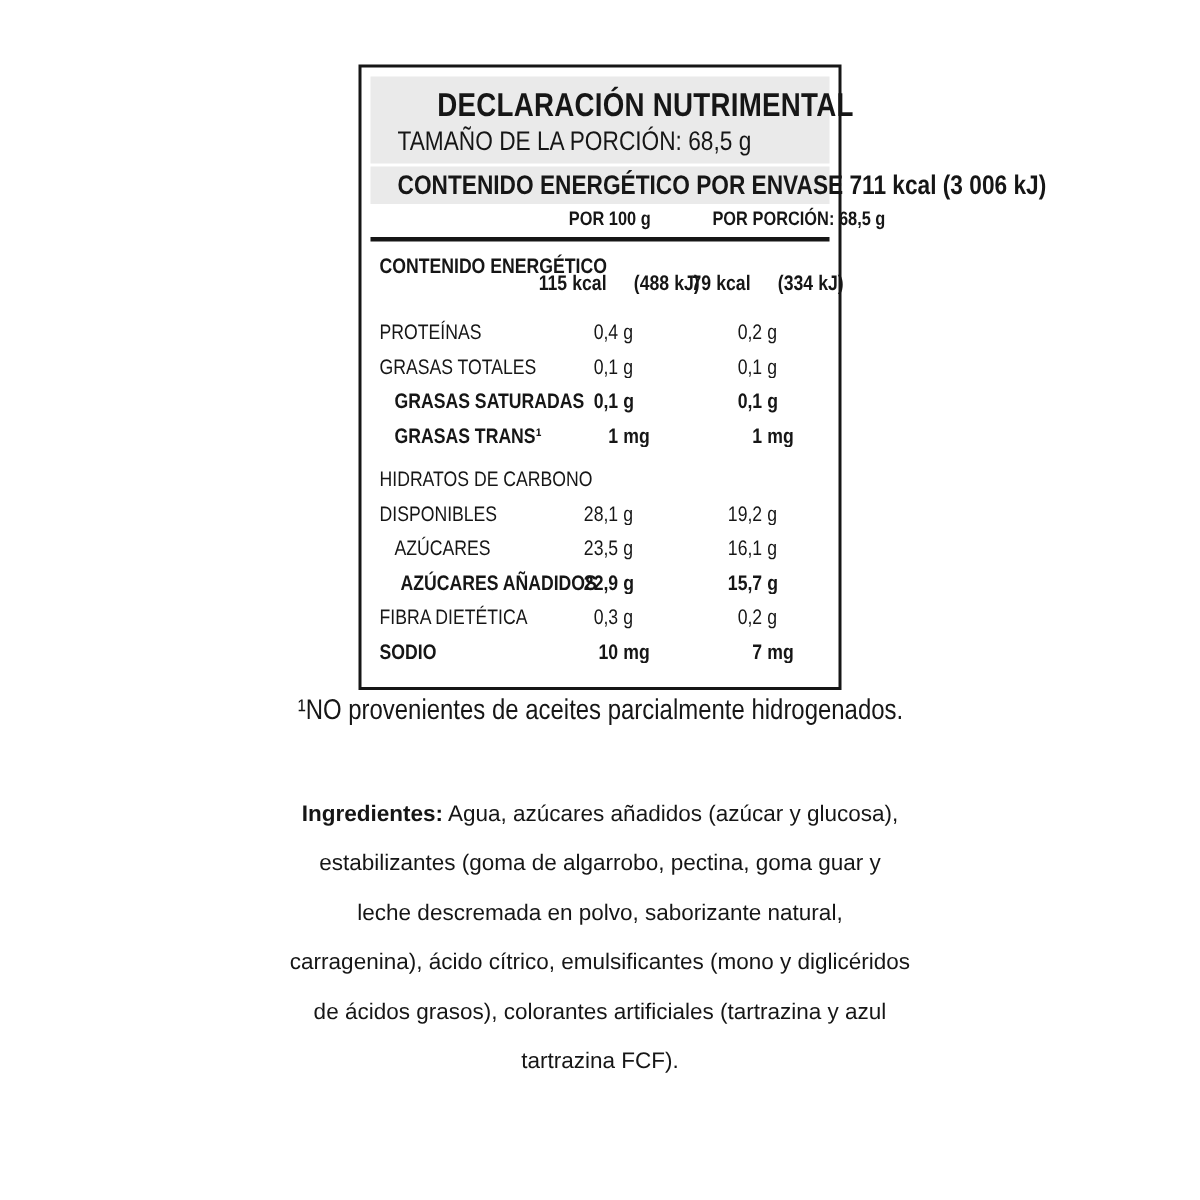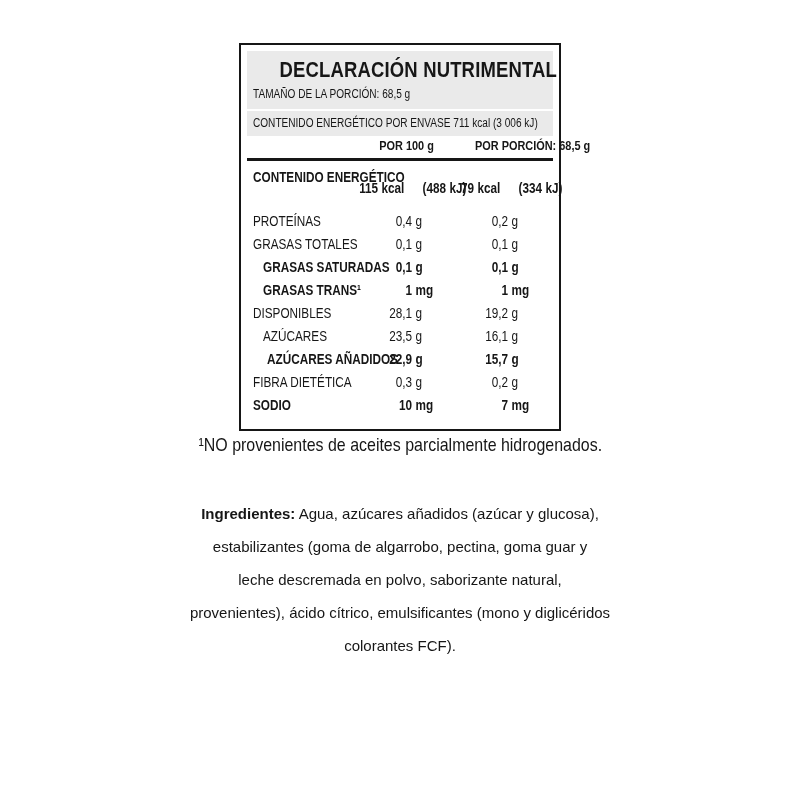--- a/index.html
+++ b/index.html
@@ -24,33 +24,33 @@
     width: 322px;
     margin: 43px auto 0;
     border: 2px solid #161616;
     box-sizing: border-box;
     padding: 6px 6px 12px;
   }
 
   .gray-strip {
     background: #eaeaea;
     margin-bottom: 2px;
-    padding: 3px 6px;
+    padding: 3px 18px;
   }
   .strip-title { padding-top: 6px; padding-bottom: 5px; }
   .nl-title {
     text-align: center;
     font-weight: bold;
     font-size: 22px;
     line-height: 25px;
     margin-bottom: 3px;
     letter-spacing: 0.2px;
   }
-  .strip-line { font-size: 12px; line-height: 19px; }
-  .strip-line.b { font-weight: normal; }
+  .strip-line { font-size: 18px; line-height: 19px; }
+  .strip-line.b { font-weight: bold; }
 
   .col-headers {
     display: grid;
     grid-template-columns: 114px 92px 100px;
     font-weight: bold;
     font-size: 13px;
     line-height: 16px;
   }
   .col-headers .c1 { text-align: center; }
   .col-headers .c2 { text-align: right; padding-right: 4px; }
@@ -220,20 +220,27 @@
             </span>
           </div>
     <div class="t-c t-c2">
             <span class="val cond o-right">
               <span class="num">1</span>
               <span class="unit">mg</span>
             </span>
           </div>
   </div>
 
+  <div class="t-row gap">
+    <div class="t-label">
+      <span class="cond o-left">HIDRATOS DE CARBONO</span>
+    </div>
+    <div class="t-c t-c1"></div>
+    <div class="t-c t-c2"></div>
+  </div>
 
   <div class="t-row">
     <div class="t-label">
       <span class="cond o-left">DISPONIBLES</span>
     </div>
     <div class="t-c t-c1">
             <span class="val cond o-right">
               <span class="num">28,1</span>
               <span class="unit">g</span>
             </span>
@@ -322,17 +329,18 @@
   </div>
 
   <div class="footnote">
     <span class="cond o-center">¹NO provenientes de aceites parcialmente hidrogenados.</span>
   </div>
 
   <div class="ingredients">
       <div class="ing-line"><span class="ing-bold">Ingredientes:</span> Agua, azúcares añadidos (azúcar y glucosa),</div>
       <div class="ing-line">estabilizantes (goma de algarrobo, pectina, goma guar y</div>
       <div class="ing-line">leche descremada en polvo, saborizante natural,</div>
-      <div class="ing-line">provenientes), ácido cítrico, emulsificantes (mono y diglicéridos</div>
-      <div class="ing-line">colorantes FCF).</div>
+      <div class="ing-line">carragenina), ácido cítrico, emulsificantes (mono y diglicéridos</div>
+      <div class="ing-line">de ácidos grasos), colorantes artificiales (tartrazina y azul</div>
+      <div class="ing-line">tartrazina FCF).</div>
     </div>
 
 </div>
 
 </body></html>

